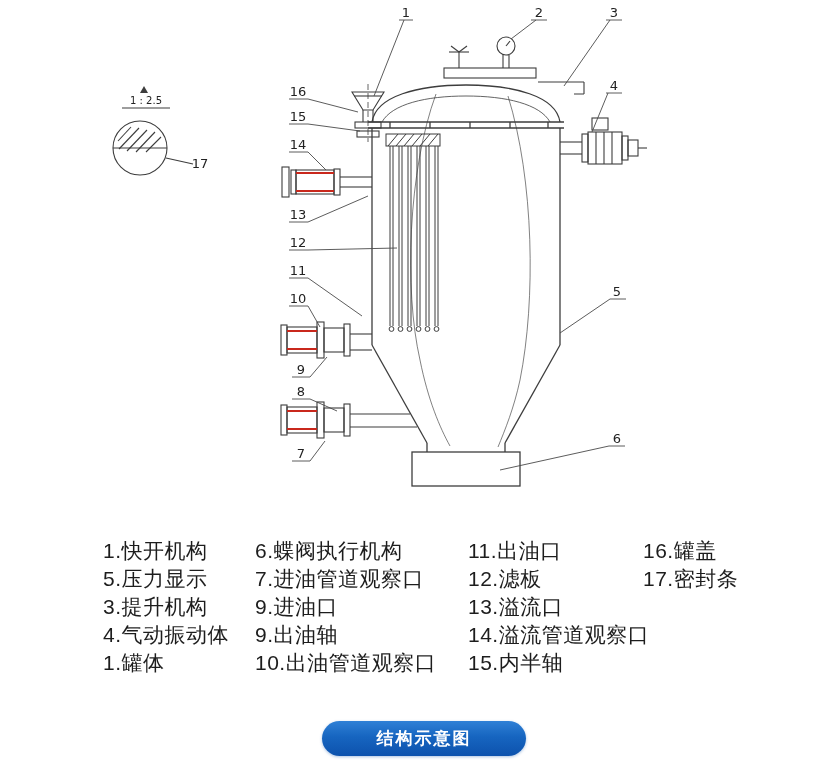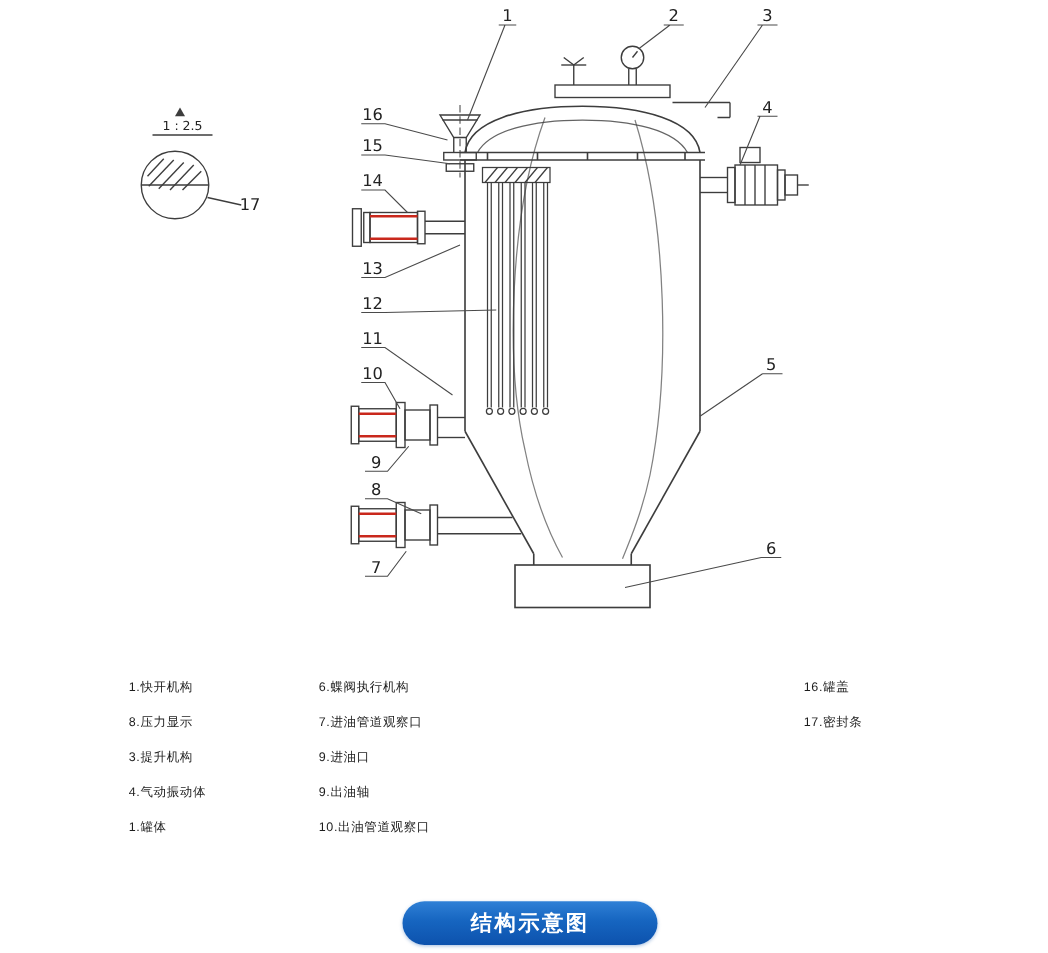--- a/index.html
+++ b/index.html
@@ -5,21 +5,21 @@
   html,body{margin:0;padding:0;background:#ffffff;}
   body{width:838px;height:762px;position:relative;overflow:hidden;
        font-family:"Liberation Sans","DejaVu Sans",sans-serif;color:#1d1d1d;}
   .stage{position:absolute;left:0;top:0;width:838px;height:762px;background:#ffffff;}
   svg{position:absolute;left:0;top:0;}
   svg text{font-family:"DejaVu Sans","Liberation Sans",sans-serif;fill:#222;}
   .callout-num{font-size:13px;text-anchor:middle;}
   .scale-txt{font-size:10px;text-anchor:middle;}
   .legend{position:absolute;left:0;top:537px;width:838px;height:150px;}
   .legend .col{position:absolute;top:0;}
-  .legend .item{height:28px;line-height:28px;font-size:10px;white-space:nowrap;letter-spacing:.5px;}
+  .legend .item{height:28px;line-height:28px;font-size:21px;white-space:nowrap;letter-spacing:.5px;}
   .col1{left:103px;} .col2{left:255px;} .col3{left:468px;} .col4{left:643px;}
   .action-btn{position:absolute;left:322px;top:721px;width:204px;height:35px;
       border-radius:18px;background:linear-gradient(180deg,#2f80d6 0%,#1665c0 45%,#0d52ad 100%);
       color:#ffffff;font-size:17px;font-weight:bold;text-align:center;line-height:35px;
       letter-spacing:2px;cursor:pointer;box-shadow:0 1px 3px rgba(13,82,173,.35);}
 </style>
 </head>
 <body>
 
 <div class="stage">
@@ -199,32 +199,39 @@
       <text class="callout-num" x="301" y="458">7</text>
       <text class="callout-num" x="617" y="296">5</text>
       <text class="callout-num" x="617" y="443">6</text>
       <text class="callout-num" x="200" y="168">17</text>
     </g>
   </svg>
 
   <div class="legend">
     <div class="col col1">
       <div class="item">1.快开机构</div>
-      <div class="item">8.压力显示</div>
+      <div class="item">5.压力显示</div>
       <div class="item">3.提升机构</div>
       <div class="item">4.气动振动体</div>
       <div class="item">1.罐体</div>
     </div>
     <div class="col col2">
       <div class="item">6.蝶阀执行机构</div>
       <div class="item">7.进油管道观察口</div>
       <div class="item">9.进油口</div>
       <div class="item">9.出油轴</div>
       <div class="item">10.出油管道观察口</div>
     </div>
+    <div class="col col3">
+      <div class="item">11.出油口</div>
+      <div class="item">12.滤板</div>
+      <div class="item">13.溢流口</div>
+      <div class="item">14.溢流管道观察口</div>
+      <div class="item">15.内半轴</div>
+    </div>
     <div class="col col4">
       <div class="item">16.罐盖</div>
       <div class="item">17.密封条</div>
     </div>
   </div>
 
   <div class="action-btn">结构示意图</div>
 
 </div>
 

